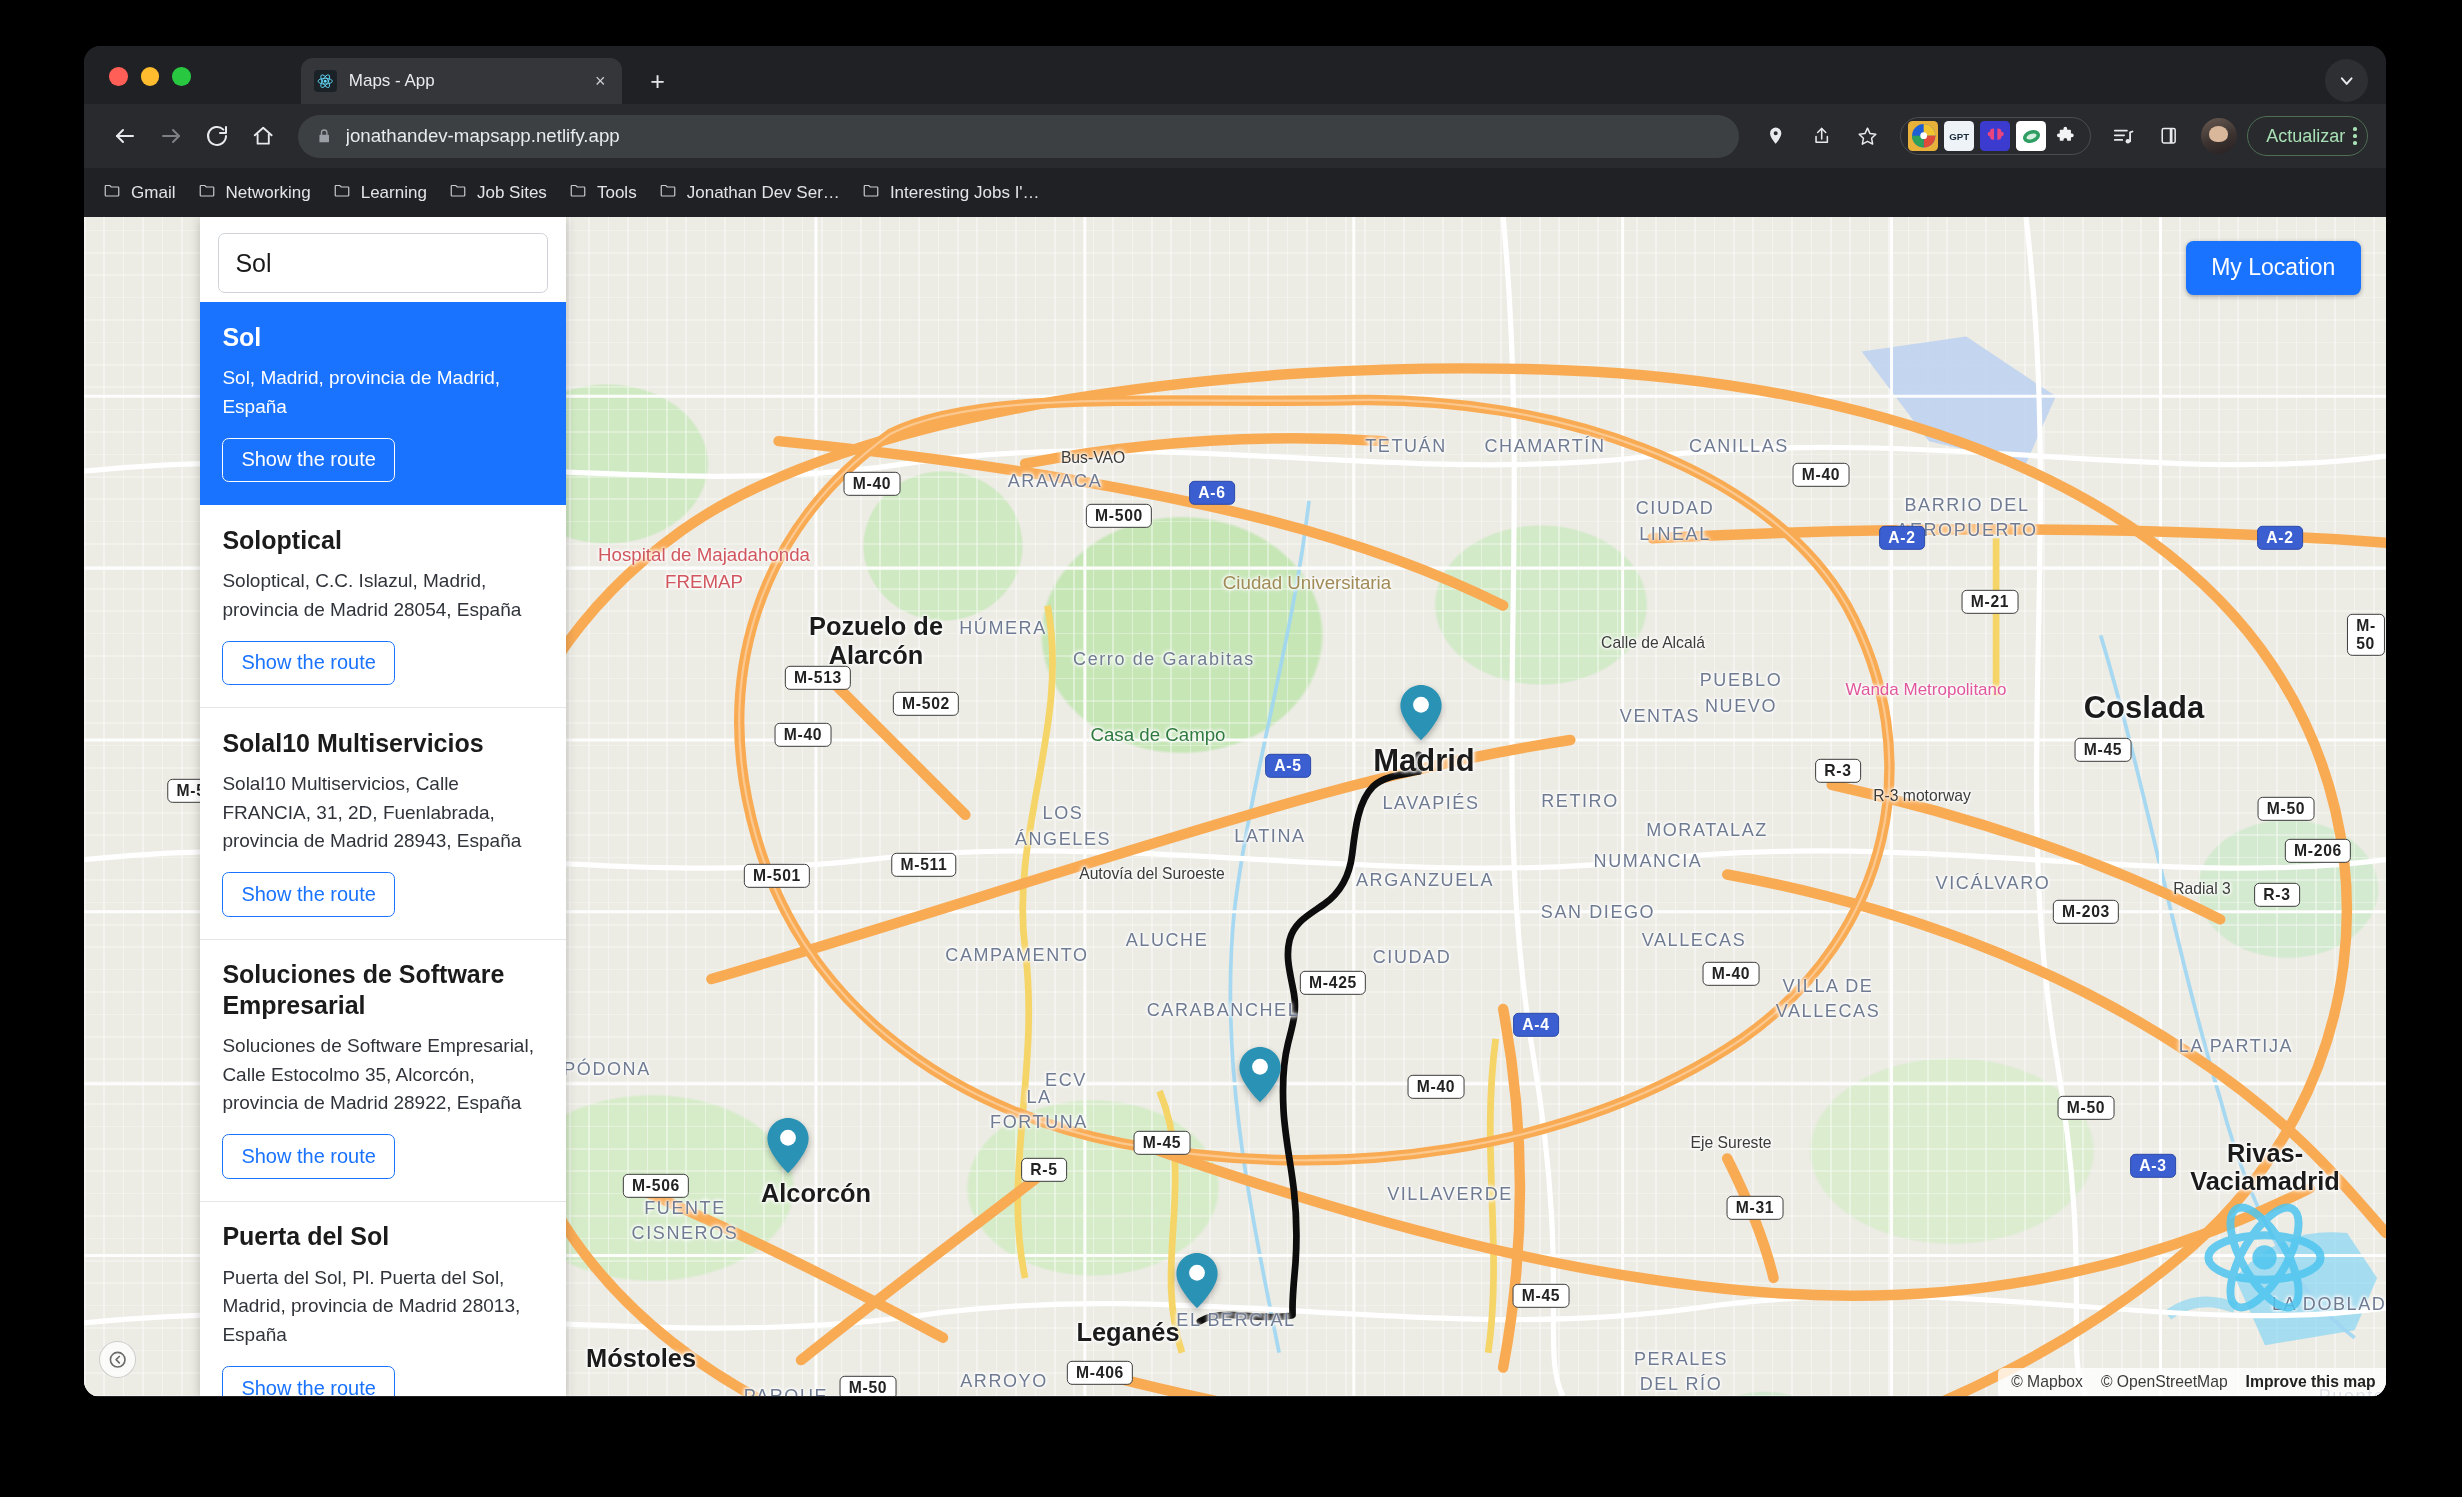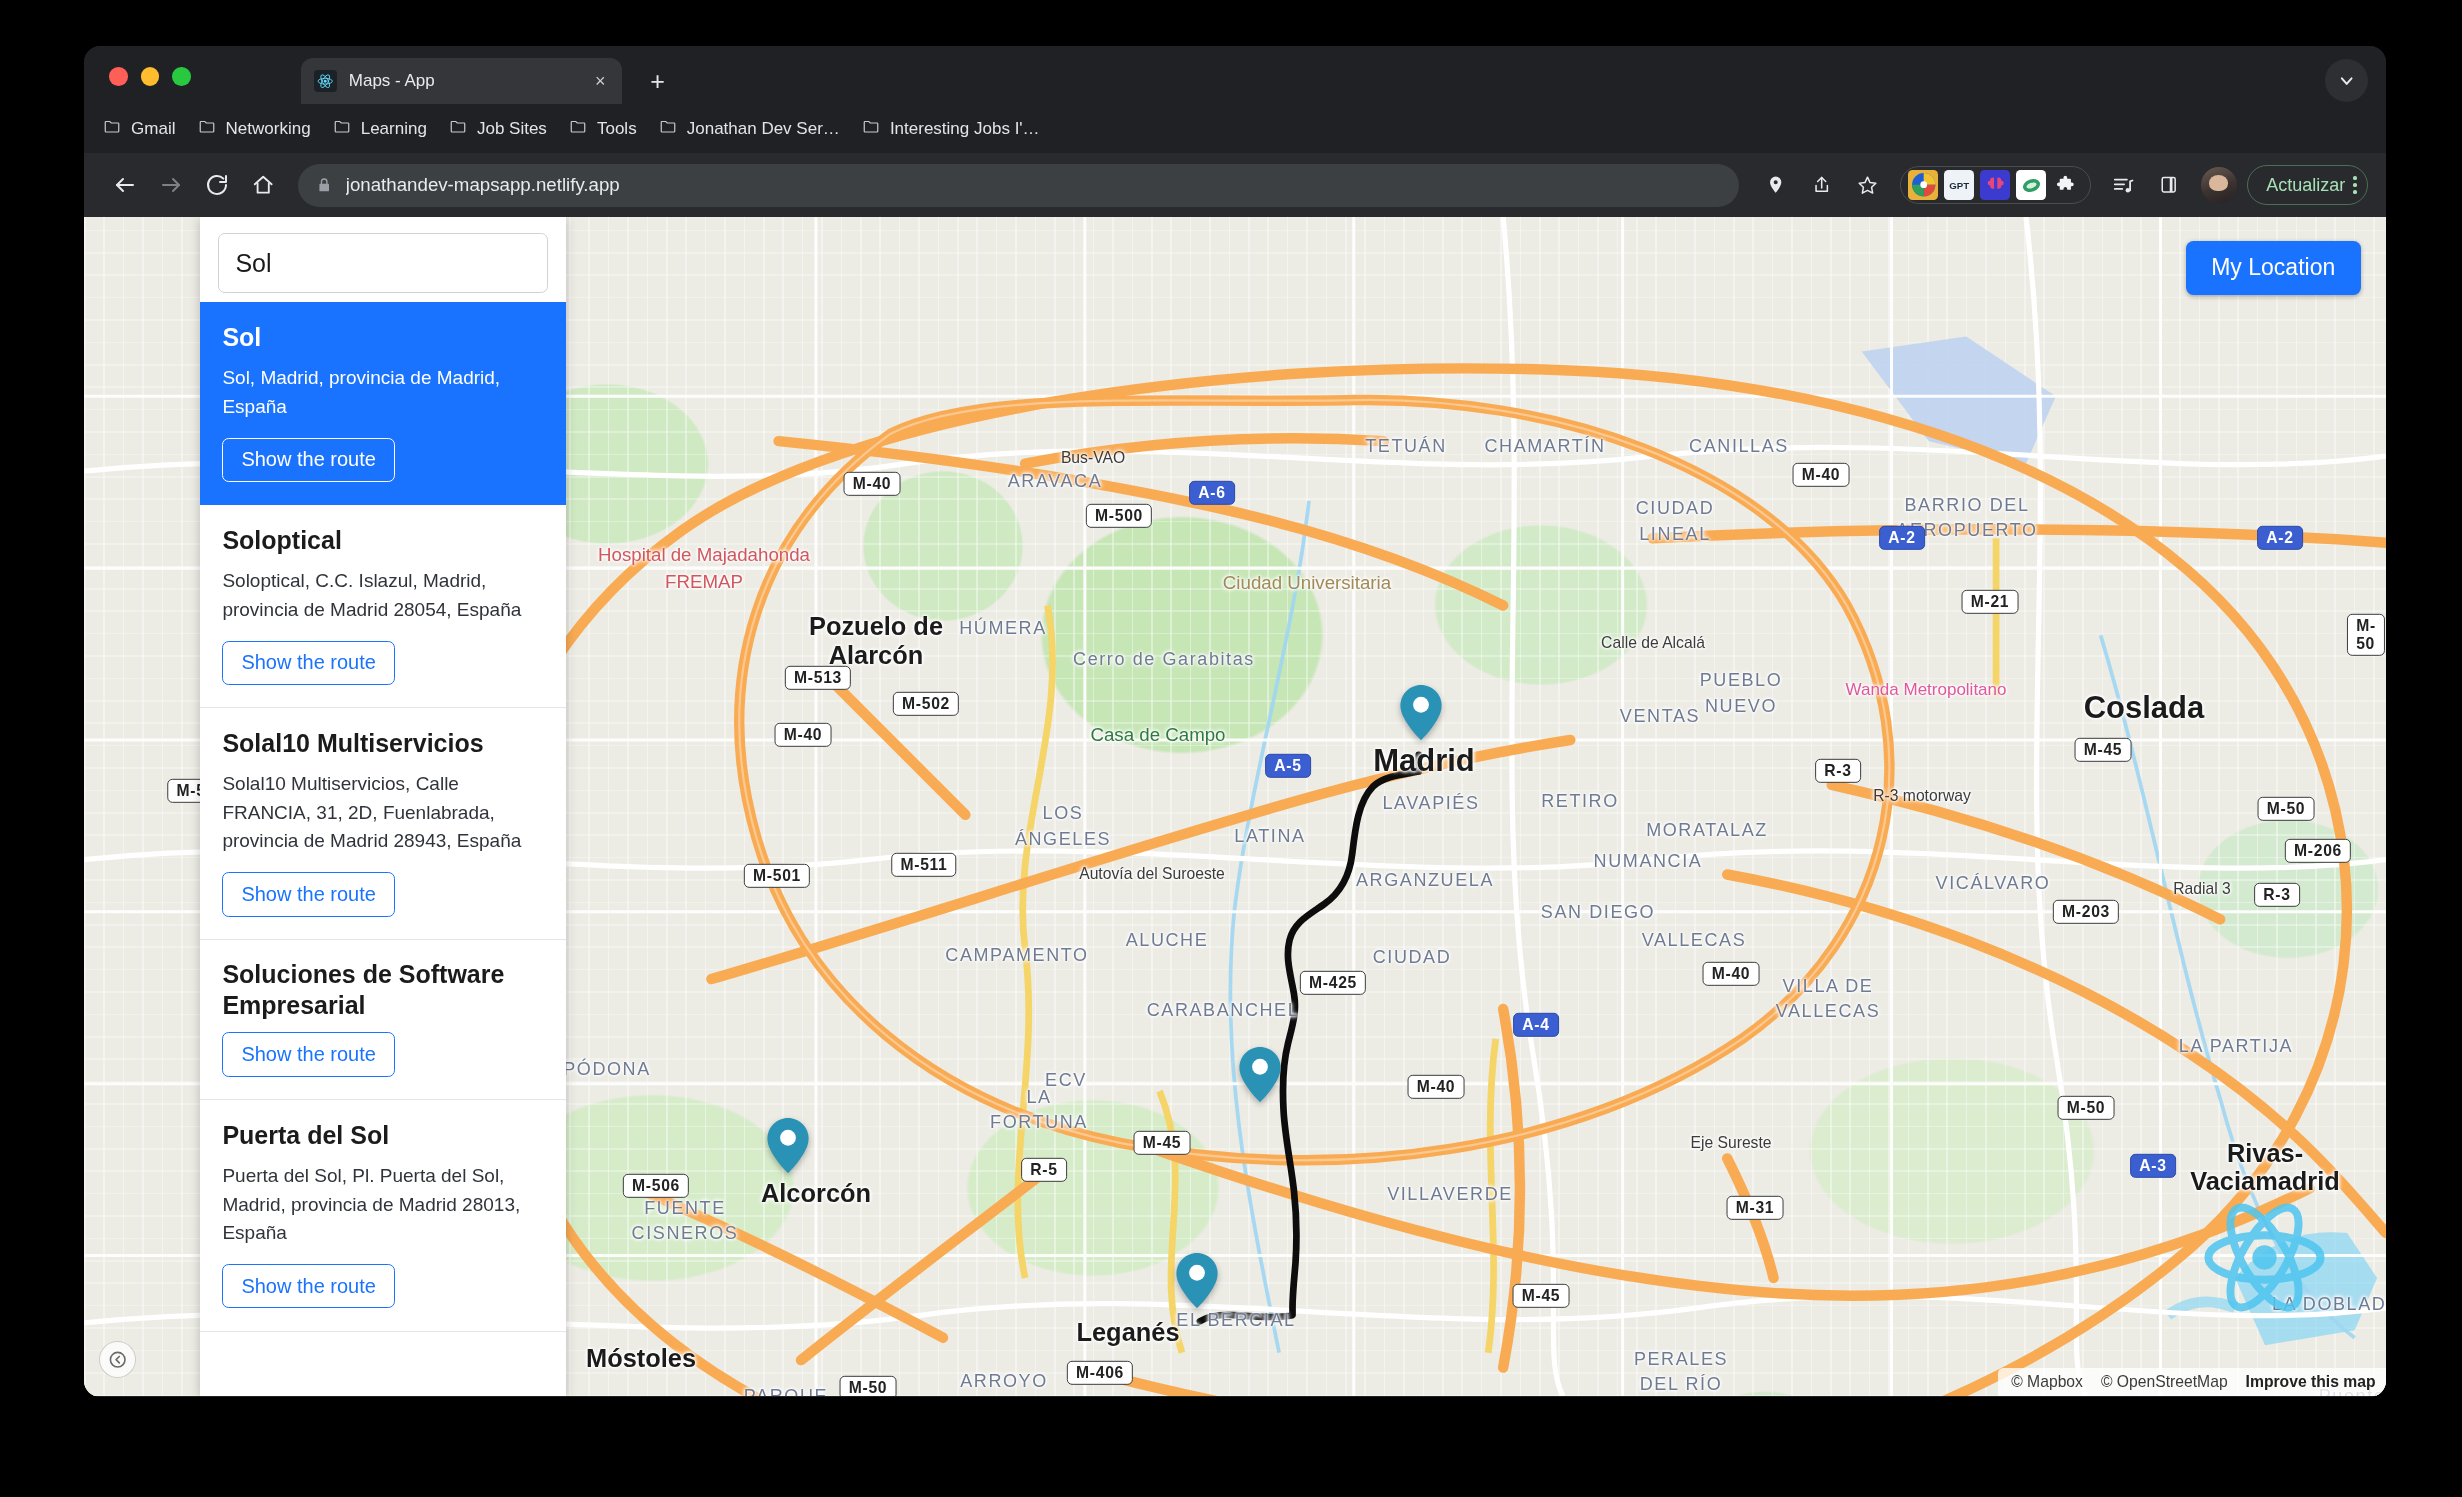--- a/index.html
+++ b/index.html
@@ -349,65 +349,20 @@
     </div>
 
     <div id="new-tab-btn">+</div>
 
     <div id="tabstrip-chevron">
       <svg width="19.4" height="19.4" viewBox="0 0 24 24" fill="none" stroke="#e8eaed" stroke-width="2.4" stroke-linecap="round" stroke-linejoin="round">
           <polyline points="6 9 12 16 18 9"></polyline>
         </svg>
     </div>
   </div>
-
-  <div id="bookmarks-bar">
-      <div class="bm">
-        <span><svg width="18" height="18" viewBox="0 0 24 24" fill="none" stroke="#c8cbcf" stroke-width="1.6">
-            <path d="M3 7a1 1 0 0 1 1-1h5l2 2h9a1 1 0 0 1 1 1v10a1 1 0 0 1-1 1H4a1 1 0 0 1-1-1z"></path>
-          </svg></span>
-        <span>Gmail</span>
-      </div>
-      <div class="bm">
-        <span><svg width="18" height="18" viewBox="0 0 24 24" fill="none" stroke="#c8cbcf" stroke-width="1.6">
-            <path d="M3 7a1 1 0 0 1 1-1h5l2 2h9a1 1 0 0 1 1 1v10a1 1 0 0 1-1 1H4a1 1 0 0 1-1-1z"></path>
-          </svg></span>
-        <span>Networking</span>
-      </div>
-      <div class="bm">
-        <span><svg width="18" height="18" viewBox="0 0 24 24" fill="none" stroke="#c8cbcf" stroke-width="1.6">
-            <path d="M3 7a1 1 0 0 1 1-1h5l2 2h9a1 1 0 0 1 1 1v10a1 1 0 0 1-1 1H4a1 1 0 0 1-1-1z"></path>
-          </svg></span>
-        <span>Learning</span>
-      </div>
-      <div class="bm">
-        <span><svg width="18" height="18" viewBox="0 0 24 24" fill="none" stroke="#c8cbcf" stroke-width="1.6">
-            <path d="M3 7a1 1 0 0 1 1-1h5l2 2h9a1 1 0 0 1 1 1v10a1 1 0 0 1-1 1H4a1 1 0 0 1-1-1z"></path>
-          </svg></span>
-        <span>Job Sites</span>
-      </div>
-      <div class="bm">
-        <span><svg width="18" height="18" viewBox="0 0 24 24" fill="none" stroke="#c8cbcf" stroke-width="1.6">
-            <path d="M3 7a1 1 0 0 1 1-1h5l2 2h9a1 1 0 0 1 1 1v10a1 1 0 0 1-1 1H4a1 1 0 0 1-1-1z"></path>
-          </svg></span>
-        <span>Tools</span>
-      </div>
-      <div class="bm">
-        <span><svg width="18" height="18" viewBox="0 0 24 24" fill="none" stroke="#c8cbcf" stroke-width="1.6">
-            <path d="M3 7a1 1 0 0 1 1-1h5l2 2h9a1 1 0 0 1 1 1v10a1 1 0 0 1-1 1H4a1 1 0 0 1-1-1z"></path>
-          </svg></span>
-        <span>Jonathan Dev Ser…</span>
-      </div>
-      <div class="bm">
-        <span><svg width="18" height="18" viewBox="0 0 24 24" fill="none" stroke="#c8cbcf" stroke-width="1.6">
-            <path d="M3 7a1 1 0 0 1 1-1h5l2 2h9a1 1 0 0 1 1 1v10a1 1 0 0 1-1 1H4a1 1 0 0 1-1-1z"></path>
-          </svg></span>
-        <span>Interesting Jobs I'…</span>
-      </div>
-    </div>
 
   <div id="nav-bar">
     <div class="nav-btn">
       <svg width="24" height="24" viewBox="0 0 24 24" fill="none" stroke="currentColor" stroke-width="2" stroke-linecap="round" stroke-linejoin="round">
           <line x1="20" y1="12" x2="4" y2="12"></line>
           <polyline points="10 6 4 12 10 18"></polyline>
         </svg>
     </div>
     <div class="nav-btn">
       <svg width="24" height="24" viewBox="0 0 24 24" fill="none" stroke="#7d8084" stroke-width="2" stroke-linecap="round" stroke-linejoin="round">
@@ -504,20 +459,65 @@
       <div id="update-btn">
         <span>Actualizar</span>
         <span class="kebab">
             <i></i>
             <i></i>
             <i></i>
           </span>
       </div>
     </div>
   </div>
+
+  <div id="bookmarks-bar">
+      <div class="bm">
+        <span><svg width="18" height="18" viewBox="0 0 24 24" fill="none" stroke="#c8cbcf" stroke-width="1.6">
+            <path d="M3 7a1 1 0 0 1 1-1h5l2 2h9a1 1 0 0 1 1 1v10a1 1 0 0 1-1 1H4a1 1 0 0 1-1-1z"></path>
+          </svg></span>
+        <span>Gmail</span>
+      </div>
+      <div class="bm">
+        <span><svg width="18" height="18" viewBox="0 0 24 24" fill="none" stroke="#c8cbcf" stroke-width="1.6">
+            <path d="M3 7a1 1 0 0 1 1-1h5l2 2h9a1 1 0 0 1 1 1v10a1 1 0 0 1-1 1H4a1 1 0 0 1-1-1z"></path>
+          </svg></span>
+        <span>Networking</span>
+      </div>
+      <div class="bm">
+        <span><svg width="18" height="18" viewBox="0 0 24 24" fill="none" stroke="#c8cbcf" stroke-width="1.6">
+            <path d="M3 7a1 1 0 0 1 1-1h5l2 2h9a1 1 0 0 1 1 1v10a1 1 0 0 1-1 1H4a1 1 0 0 1-1-1z"></path>
+          </svg></span>
+        <span>Learning</span>
+      </div>
+      <div class="bm">
+        <span><svg width="18" height="18" viewBox="0 0 24 24" fill="none" stroke="#c8cbcf" stroke-width="1.6">
+            <path d="M3 7a1 1 0 0 1 1-1h5l2 2h9a1 1 0 0 1 1 1v10a1 1 0 0 1-1 1H4a1 1 0 0 1-1-1z"></path>
+          </svg></span>
+        <span>Job Sites</span>
+      </div>
+      <div class="bm">
+        <span><svg width="18" height="18" viewBox="0 0 24 24" fill="none" stroke="#c8cbcf" stroke-width="1.6">
+            <path d="M3 7a1 1 0 0 1 1-1h5l2 2h9a1 1 0 0 1 1 1v10a1 1 0 0 1-1 1H4a1 1 0 0 1-1-1z"></path>
+          </svg></span>
+        <span>Tools</span>
+      </div>
+      <div class="bm">
+        <span><svg width="18" height="18" viewBox="0 0 24 24" fill="none" stroke="#c8cbcf" stroke-width="1.6">
+            <path d="M3 7a1 1 0 0 1 1-1h5l2 2h9a1 1 0 0 1 1 1v10a1 1 0 0 1-1 1H4a1 1 0 0 1-1-1z"></path>
+          </svg></span>
+        <span>Jonathan Dev Ser…</span>
+      </div>
+      <div class="bm">
+        <span><svg width="18" height="18" viewBox="0 0 24 24" fill="none" stroke="#c8cbcf" stroke-width="1.6">
+            <path d="M3 7a1 1 0 0 1 1-1h5l2 2h9a1 1 0 0 1 1 1v10a1 1 0 0 1-1 1H4a1 1 0 0 1-1-1z"></path>
+          </svg></span>
+        <span>Interesting Jobs I'…</span>
+      </div>
+    </div>
 
   <div id="viewport">
 
     <div id="map">
 
       <svg class="mapsvg" viewBox="0 0 3082 1578" preserveAspectRatio="none">
 
         <path d="M2380 180 L2520 160 2640 240 2600 330 2470 300 Z" fill="#bfd3ef" opacity=".9"></path>
         <path d="M2880 1420 q60 -70 150 -60 l40 60 -30 70 -120 20 z" fill="#7fd4f5" opacity=".65"></path>
         <path d="M2790 1470 q40 -30 90 -10" stroke="#7fd4f5" stroke-width="14" fill="none" opacity=".6"></path>
@@ -759,20 +759,20 @@
     </div>
 
     <div id="sidebar">
       <div id="search-wrap">
         <input id="search-input" type="text" value="Sol" style="">
       </div>
       <div id="results">
           <div class="result selected"><div class="r-name">Sol</div><div class="r-addr">Sol, Madrid, provincia de Madrid, España</div><button class="r-btn">Show the route</button></div>
           <div class="result"><div class="r-name">Soloptical</div><div class="r-addr">Soloptical, C.C. Islazul, Madrid, provincia de Madrid 28054, España</div><button class="r-btn">Show the route</button></div>
           <div class="result"><div class="r-name">Solal10 Multiservicios</div><div class="r-addr">Solal10 Multiservicios, Calle FRANCIA, 31, 2D, Fuenlabrada, provincia de Madrid 28943, España</div><button class="r-btn">Show the route</button></div>
-          <div class="result"><div class="r-name">Soluciones de Software Empresarial</div><button class="r-btn">Show the route</button></div>
+          <div class="result"><div class="r-name">Soluciones de Software Empresarial</div><div class="r-addr">Soluciones de Software Empresarial, Calle Estocolmo 35, Alcorcón, provincia de Madrid 28922, España</div><button class="r-btn">Show the route</button></div>
           <div class="result"><div class="r-name">Puerta del Sol</div><div class="r-addr">Puerta del Sol, Pl. Puerta del Sol, Madrid, provincia de Madrid 28013, España</div><button class="r-btn">Show the route</button></div>
         </div>
     </div>
 
   </div>
 </div>
 
 
 </body></html>

